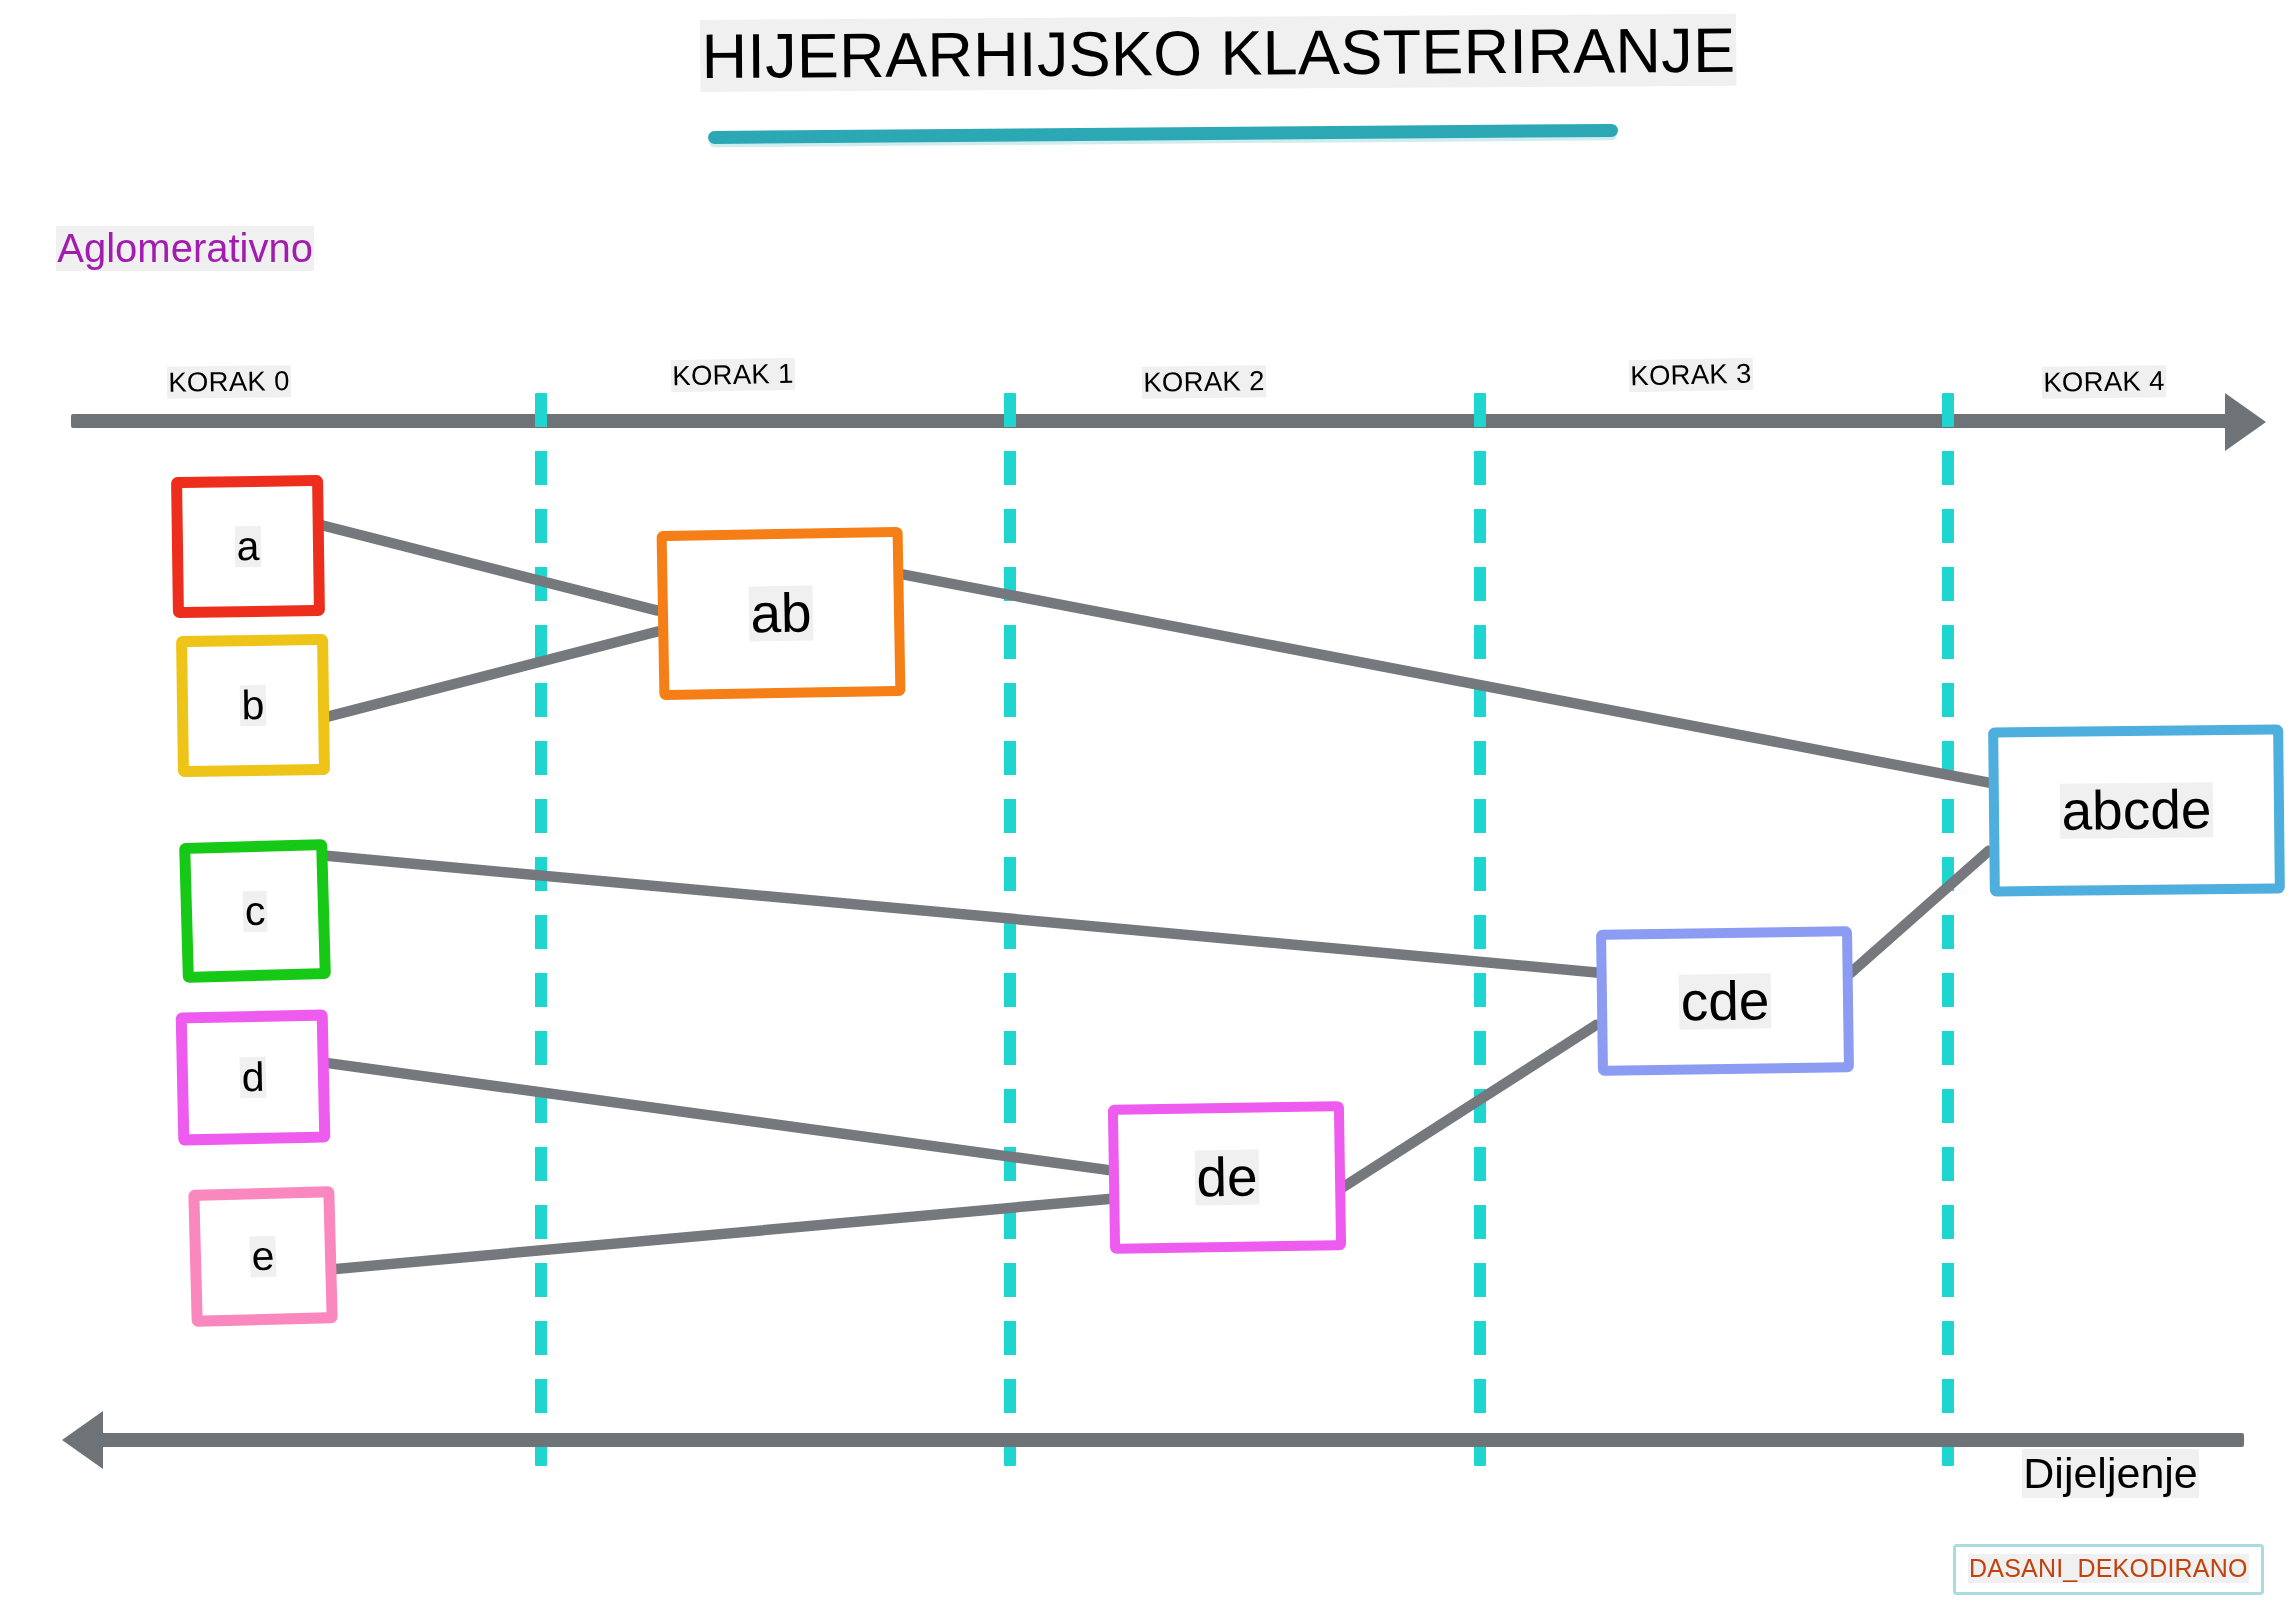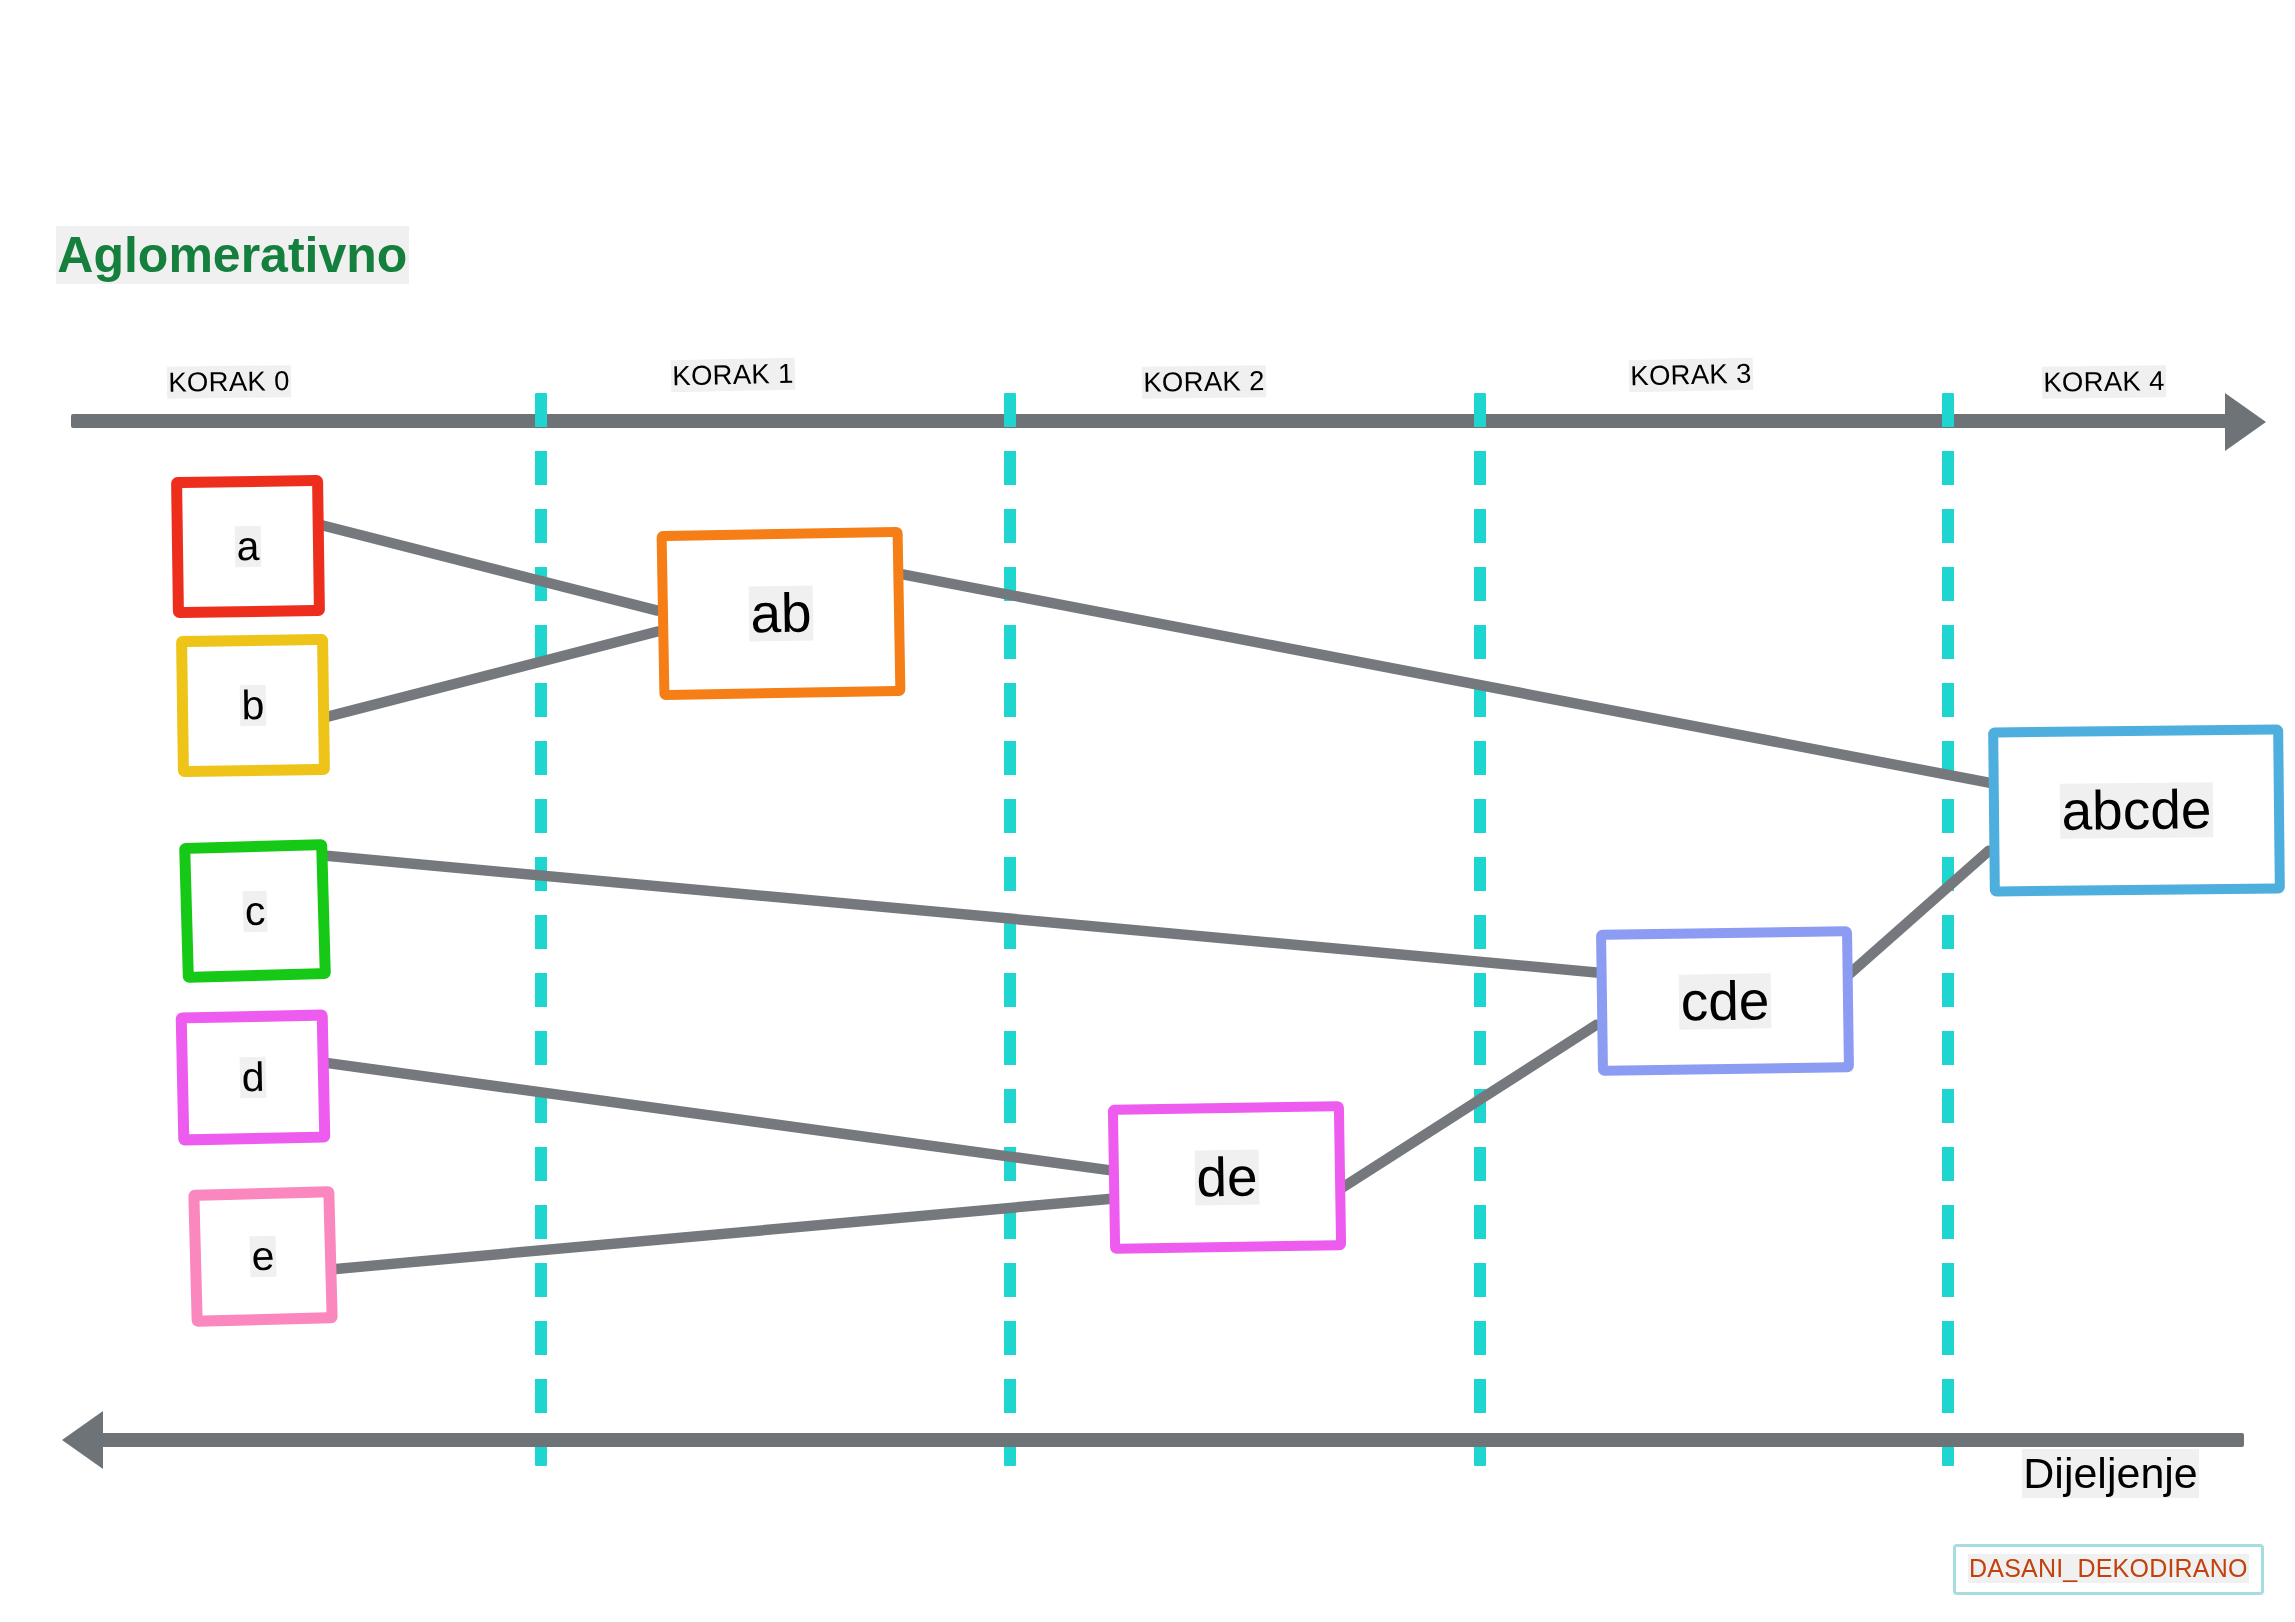--- a/index.html
+++ b/index.html
@@ -21,21 +21,21 @@
   }
   #title-underline{
     position:absolute;left:7.9px;top:111px;width:910px;height:13px;
     background:#2ba8b4;border-radius:6.5px;
     transform:rotate(-0.45deg);transform-origin:left center;
     box-shadow:0 4.6px 0 -1.3px rgba(43,168,180,.22);
   }
 
   
   #aglomerativno{
-    position:absolute;left:56px;top:226px;font-size:50px;color:#15803d;white-space:nowrap;font-weight:bold;
+    position:absolute;left:56px;top:226px;font-size:40px;color:#a21caf;white-space:nowrap;
   }
 
   
   .axis{position:absolute;height:14.4px;background:#6e7377;border-radius:2px;}
   #axis-top{left:71px;top:414px;width:2179px;}
   #axis-bottom{left:98px;top:1433px;width:2146px;}
   .arrowhead{position:absolute;width:0;height:0;}
   #arrow-top-head{
     left:2225px;top:393px;
     border-top:29px solid transparent;border-bottom:29px solid transparent;
@@ -83,20 +83,26 @@
     position:absolute;left:1953px;top:1544px;padding:6.5px 11.8px 9.2px 11.8px;
     border:3.3px solid #a8dde0;border-radius:3.9px;background:#ffffff;
   }
   #watermark .lbl{font-size:25px;color:#c2410c;white-space:nowrap;letter-spacing:0.2px;}
 </style>
 </head>
 <body>
 
 <div class="canvas">
 
+  <div id="title-block">
+    <div id="page-title">
+      <span class="hl">HIJERARHIJSKO KLASTERIRANJE</span>
+    </div>
+    <div id="title-underline"></div>
+  </div>
 
   <div id="aglomerativno">
     <span class="hl">Aglomerativno</span>
   </div>
 
   <div class="axis" id="axis-top"></div>
   <div class="arrowhead" id="arrow-top-head"></div>
 
   <div id="step-labels">
       <div class="step-label" style="left: 167px; top: 366px; transform: rotate(-0.8deg);"><span class="hl">KORAK 0</span></div>

